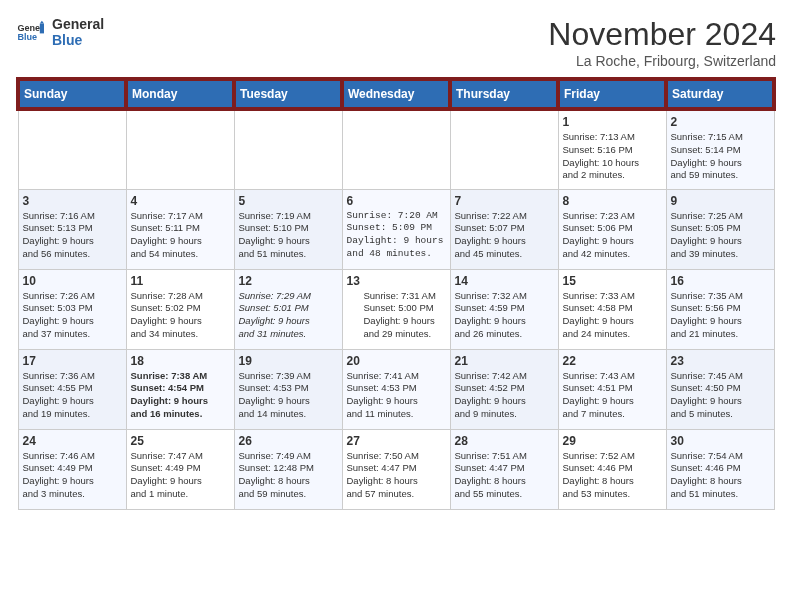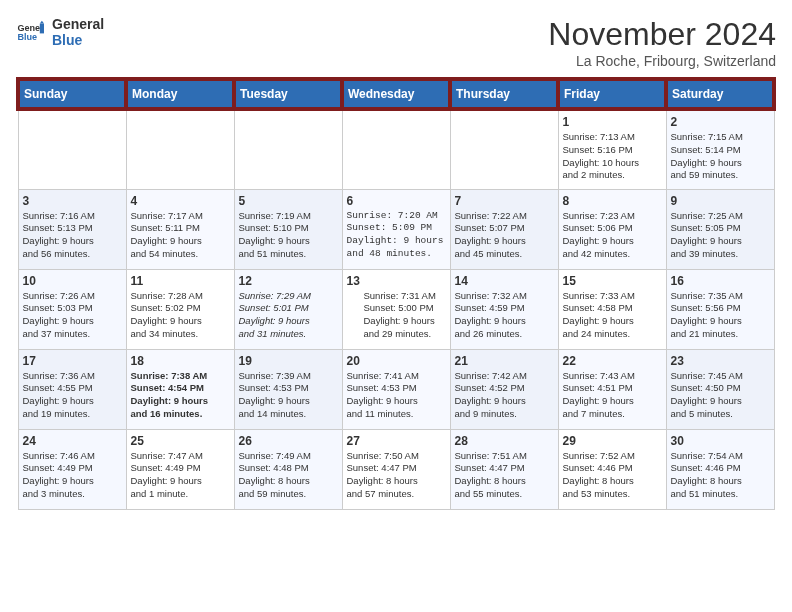--- a/index.html
+++ b/index.html
@@ -307,21 +307,21 @@
         <td>
           <span class="day-number">25</span>
           <div class="day-info" style="white-space: pre-line;">Sunrise: 7:47 AM
 Sunset: 4:49 PM
 Daylight: 9 hours
 and 1 minute.</div>
         </td>
         <td>
           <span class="day-number">26</span>
           <div class="day-info" style="white-space: pre-line;">Sunrise: 7:49 AM
-Sunset: 4:48 PM
+Sunset: 12:48 PM
 Daylight: 8 hours
 and 59 minutes.</div>
         </td>
         <td>
           <span class="day-number">27</span>
           <div class="day-info" style="white-space: pre-line;">Sunrise: 7:50 AM
 Sunset: 4:47 PM
 Daylight: 8 hours
 and 57 minutes.</div>
         </td>

